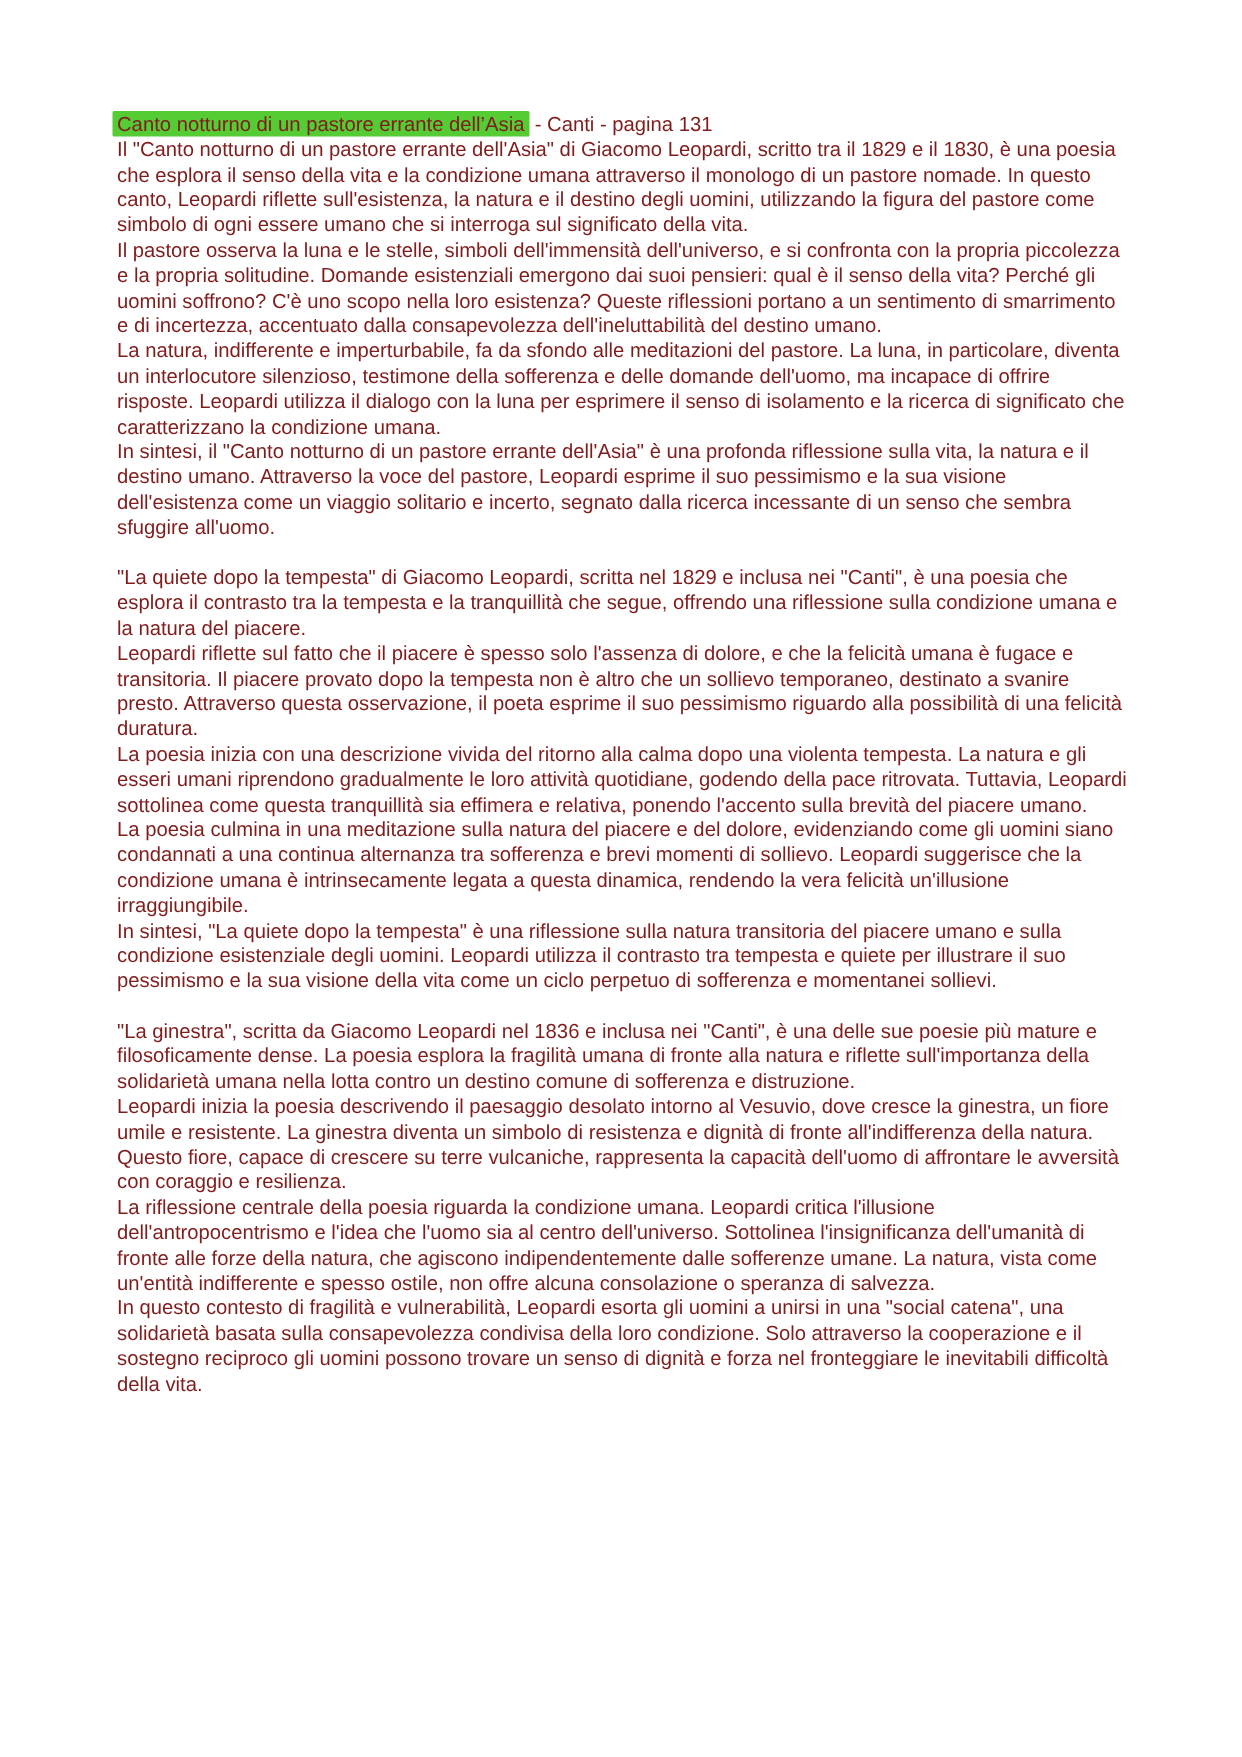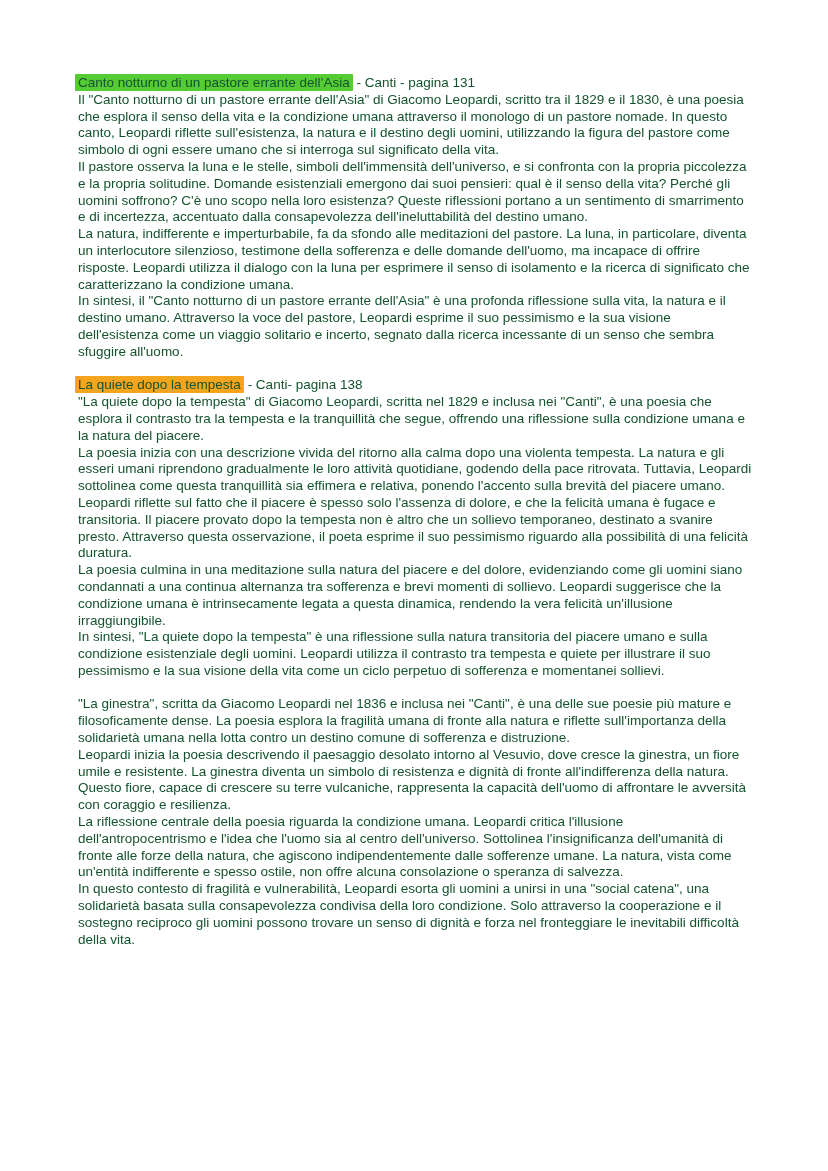--- a/index.html
+++ b/index.html
@@ -26,35 +26,34 @@
   .hl {
     padding: 1px 3px;
     margin-left: -3px;
     border-radius: 1px;
   }
   p.para { margin: 0; }
 </style>
 </head>
 <body>
 
-<div class="page" style="color: #14532d; background-color: rgb(255, 255, 255);">
+<div class="page" style="color: #7f1d1d; background-color: rgb(255, 255, 255);">
 
   <div class="section">
     <h2 class="heading"><span class="hl" style="background-color: rgb(85, 203, 52);">Canto notturno di un pastore errante dell’Asia</span><span> - Canti - pagina 131</span></h2>
     <p class="para">Il "Canto notturno di un pastore errante dell'Asia" di Giacomo Leopardi, scritto tra il 1829 e il 1830, è una poesia che esplora il senso della vita e la condizione umana attraverso il monologo di un pastore nomade. In questo canto, Leopardi riflette sull'esistenza, la natura e il destino degli uomini, utilizzando la figura del pastore come simbolo di ogni essere umano che si interroga sul significato della vita.</p>
     <p class="para">Il pastore osserva la luna e le stelle, simboli dell'immensità dell'universo, e si confronta con la propria piccolezza e la propria solitudine. Domande esistenziali emergono dai suoi pensieri: qual è il senso della vita? Perché gli uomini soffrono? C'è uno scopo nella loro esistenza? Queste riflessioni portano a un sentimento di smarrimento e di incertezza, accentuato dalla consapevolezza dell'ineluttabilità del destino umano.</p>
     <p class="para">La natura, indifferente e imperturbabile, fa da sfondo alle meditazioni del pastore. La luna, in particolare, diventa un interlocutore silenzioso, testimone della sofferenza e delle domande dell'uomo, ma incapace di offrire risposte. Leopardi utilizza il dialogo con la luna per esprimere il senso di isolamento e la ricerca di significato che caratterizzano la condizione umana.</p>
     <p class="para">In sintesi, il "Canto notturno di un pastore errante dell'Asia" è una profonda riflessione sulla vita, la natura e il destino umano. Attraverso la voce del pastore, Leopardi esprime il suo pessimismo e la sua visione dell'esistenza come un viaggio solitario e incerto, segnato dalla ricerca incessante di un senso che sembra sfuggire all'uomo.</p>
   </div>
 
   <div class="section">
-    <h2 class="heading"><span class="hl" style="background-color: rgb(245, 164, 29);">La quiete dopo la tempesta</span><span> - Canti- pagina 138</span></h2>
     <p class="para">"La quiete dopo la tempesta" di Giacomo Leopardi, scritta nel 1829 e inclusa nei "Canti", è una poesia che esplora il contrasto tra la tempesta e la tranquillità che segue, offrendo una riflessione sulla condizione umana e la natura del piacere.</p>
+    <p class="para">Leopardi riflette sul fatto che il piacere è spesso solo l'assenza di dolore, e che la felicità umana è fugace e transitoria. Il piacere provato dopo la tempesta non è altro che un sollievo temporaneo, destinato a svanire presto. Attraverso questa osservazione, il poeta esprime il suo pessimismo riguardo alla possibilità di una felicità duratura.</p>
     <p class="para">La poesia inizia con una descrizione vivida del ritorno alla calma dopo una violenta tempesta. La natura e gli esseri umani riprendono gradualmente le loro attività quotidiane, godendo della pace ritrovata. Tuttavia, Leopardi sottolinea come questa tranquillità sia effimera e relativa, ponendo l'accento sulla brevità del piacere umano.</p>
-    <p class="para">Leopardi riflette sul fatto che il piacere è spesso solo l'assenza di dolore, e che la felicità umana è fugace e transitoria. Il piacere provato dopo la tempesta non è altro che un sollievo temporaneo, destinato a svanire presto. Attraverso questa osservazione, il poeta esprime il suo pessimismo riguardo alla possibilità di una felicità duratura.</p>
     <p class="para">La poesia culmina in una meditazione sulla natura del piacere e del dolore, evidenziando come gli uomini siano condannati a una continua alternanza tra sofferenza e brevi momenti di sollievo. Leopardi suggerisce che la condizione umana è intrinsecamente legata a questa dinamica, rendendo la vera felicità un'illusione irraggiungibile.</p>
     <p class="para">In sintesi, "La quiete dopo la tempesta" è una riflessione sulla natura transitoria del piacere umano e sulla condizione esistenziale degli uomini. Leopardi utilizza il contrasto tra tempesta e quiete per illustrare il suo pessimismo e la sua visione della vita come un ciclo perpetuo di sofferenza e momentanei sollievi.</p>
   </div>
 
   <div class="section">
     <p class="para">"La ginestra", scritta da Giacomo Leopardi nel 1836 e inclusa nei "Canti", è una delle sue poesie più mature e filosoficamente dense. La poesia esplora la fragilità umana di fronte alla natura e riflette sull'importanza della solidarietà umana nella lotta contro un destino comune di sofferenza e distruzione.</p>
     <p class="para">Leopardi inizia la poesia descrivendo il paesaggio desolato intorno al Vesuvio, dove cresce la ginestra, un fiore umile e resistente. La ginestra diventa un simbolo di resistenza e dignità di fronte all'indifferenza della natura. Questo fiore, capace di crescere su terre vulcaniche, rappresenta la capacità dell'uomo di affrontare le avversità con coraggio e resilienza.</p>
     <p class="para">La riflessione centrale della poesia riguarda la condizione umana. Leopardi critica l'illusione dell'antropocentrismo e l'idea che l'uomo sia al centro dell'universo. Sottolinea l'insignificanza dell'umanità di fronte alle forze della natura, che agiscono indipendentemente dalle sofferenze umane. La natura, vista come un'entità indifferente e spesso ostile, non offre alcuna consolazione o speranza di salvezza.</p>
     <p class="para">In questo contesto di fragilità e vulnerabilità, Leopardi esorta gli uomini a unirsi in una "social catena", una solidarietà basata sulla consapevolezza condivisa della loro condizione. Solo attraverso la cooperazione e il sostegno reciproco gli uomini possono trovare un senso di dignità e forza nel fronteggiare le inevitabili difficoltà della vita.</p>
   </div>

